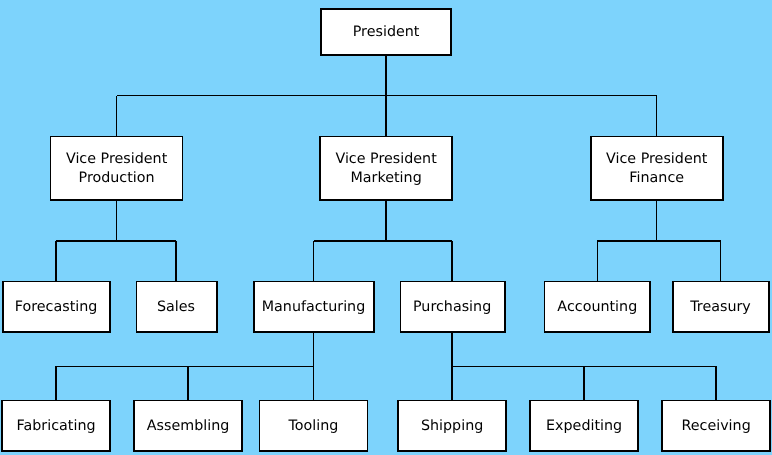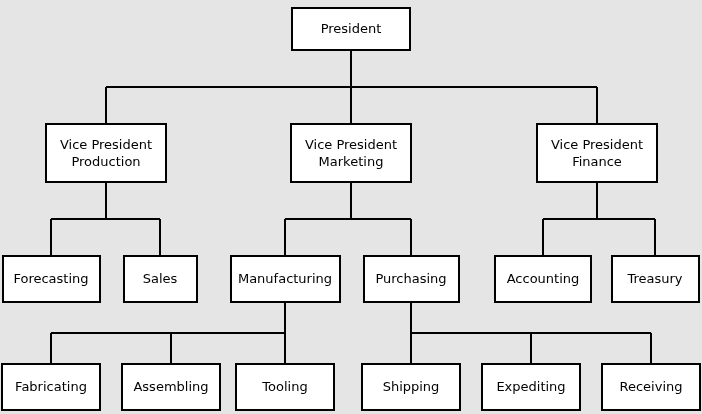--- a/index.html
+++ b/index.html
@@ -11,21 +11,21 @@
   body {
     font-family: "DejaVu Sans", sans-serif;
     width: 702px;
     height: 414px;
     overflow: hidden;
   }
   #chart-root {
     position: relative;
     width: 702px;
     height: 414px;
-    background: #e5e5e5;
+    background: #7dd3fc;
   }
   svg#org-svg {
     display: block;
     width: 702px;
     height: 414px;
   }
   .node-box {
     fill: #ffffff;
     stroke: #000000;
     stroke-width: 1.6;

